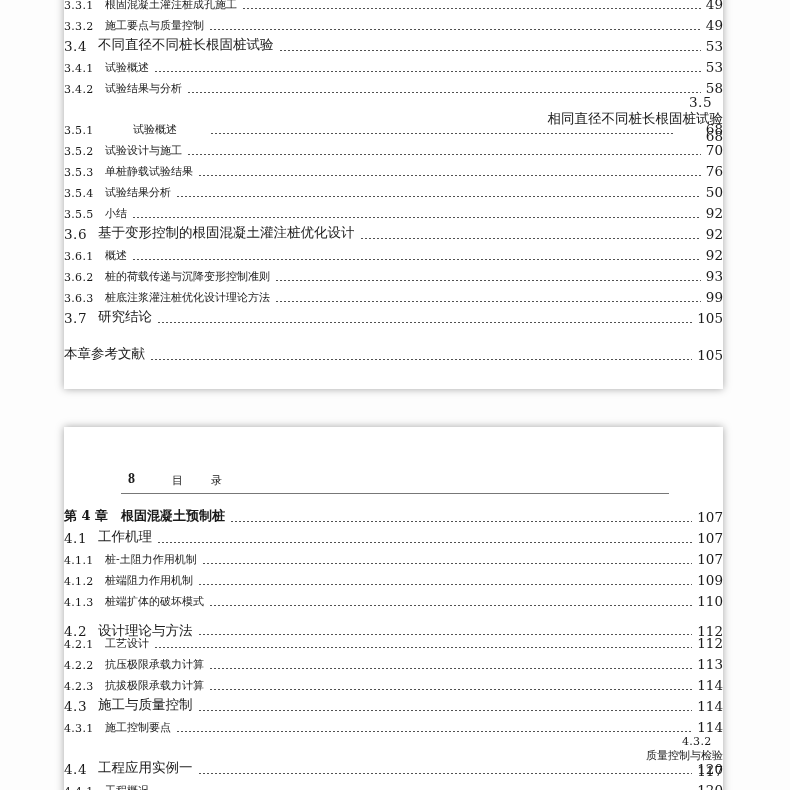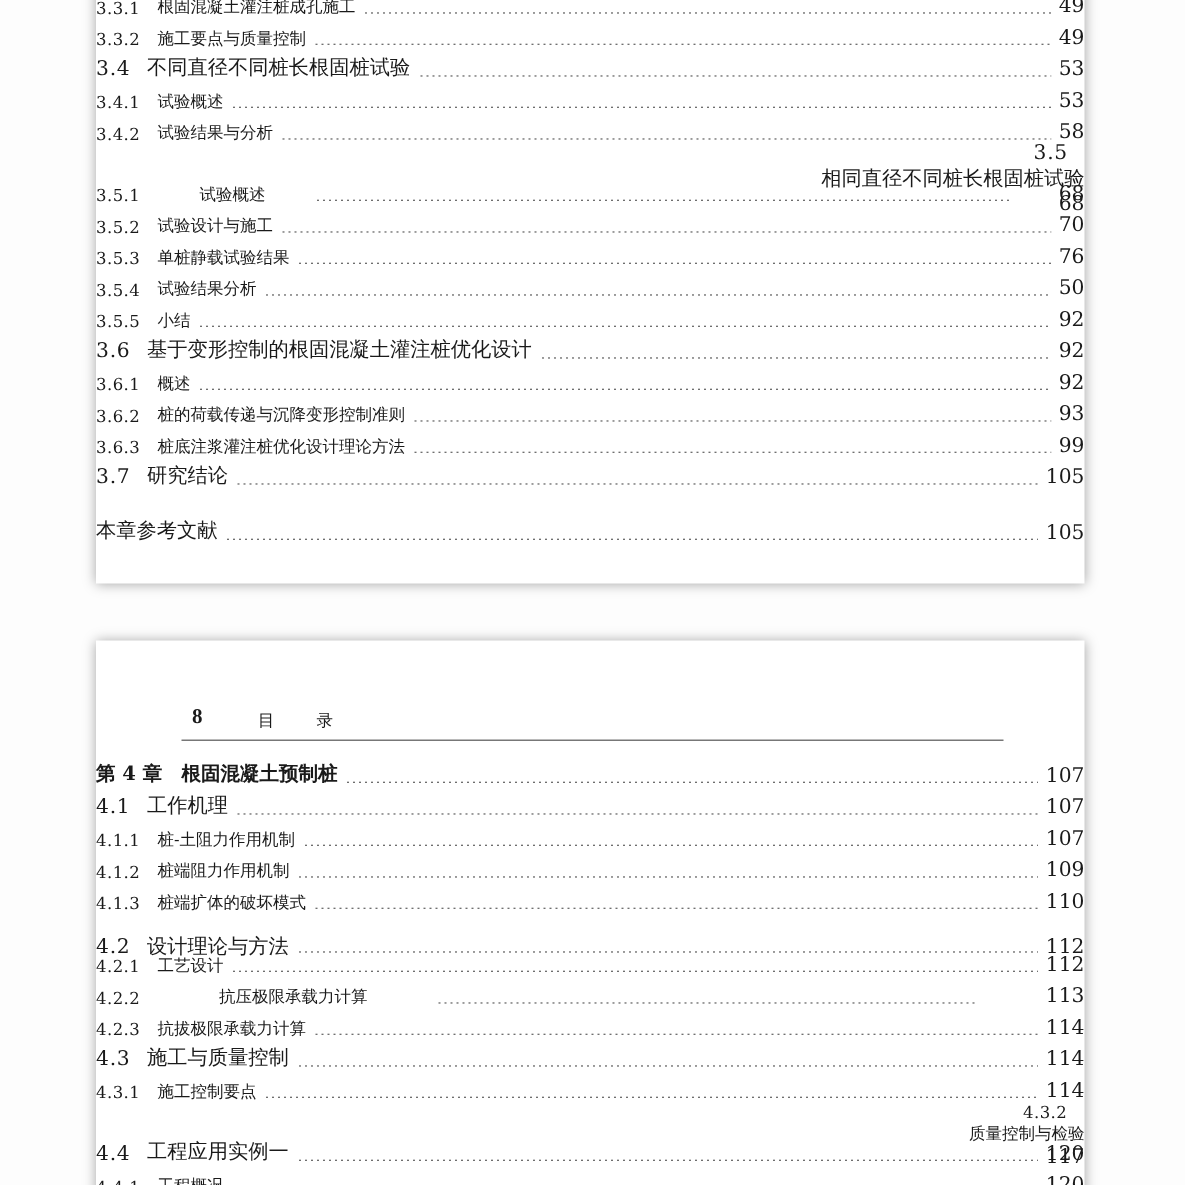--- a/index.html
+++ b/index.html
@@ -198,21 +198,21 @@
         <span class="title">设计理论与方法</span>
         <span class="leader"></span>
         <span class="pg">112</span>
       </div>
       <div class="row lv-sub" style="top: 204px;">
         <span class="num">4.2.1</span>
         <span class="title">工艺设计</span>
         <span class="leader"></span>
         <span class="pg">112</span>
       </div>
-      <div class="row lv-sub" style="top: 225px; gap: 41px;">
+      <div class="row lv-sub" style="top: 225px;">
         <span class="num">4.2.2</span>
         <span class="title">抗压极限承载力计算</span>
         <span class="leader"></span>
         <span class="pg">113</span>
       </div>
       <div class="row lv-sub" style="top: 246px;">
         <span class="num">4.2.3</span>
         <span class="title">抗拔极限承载力计算</span>
         <span class="leader"></span>
         <span class="pg">114</span>

